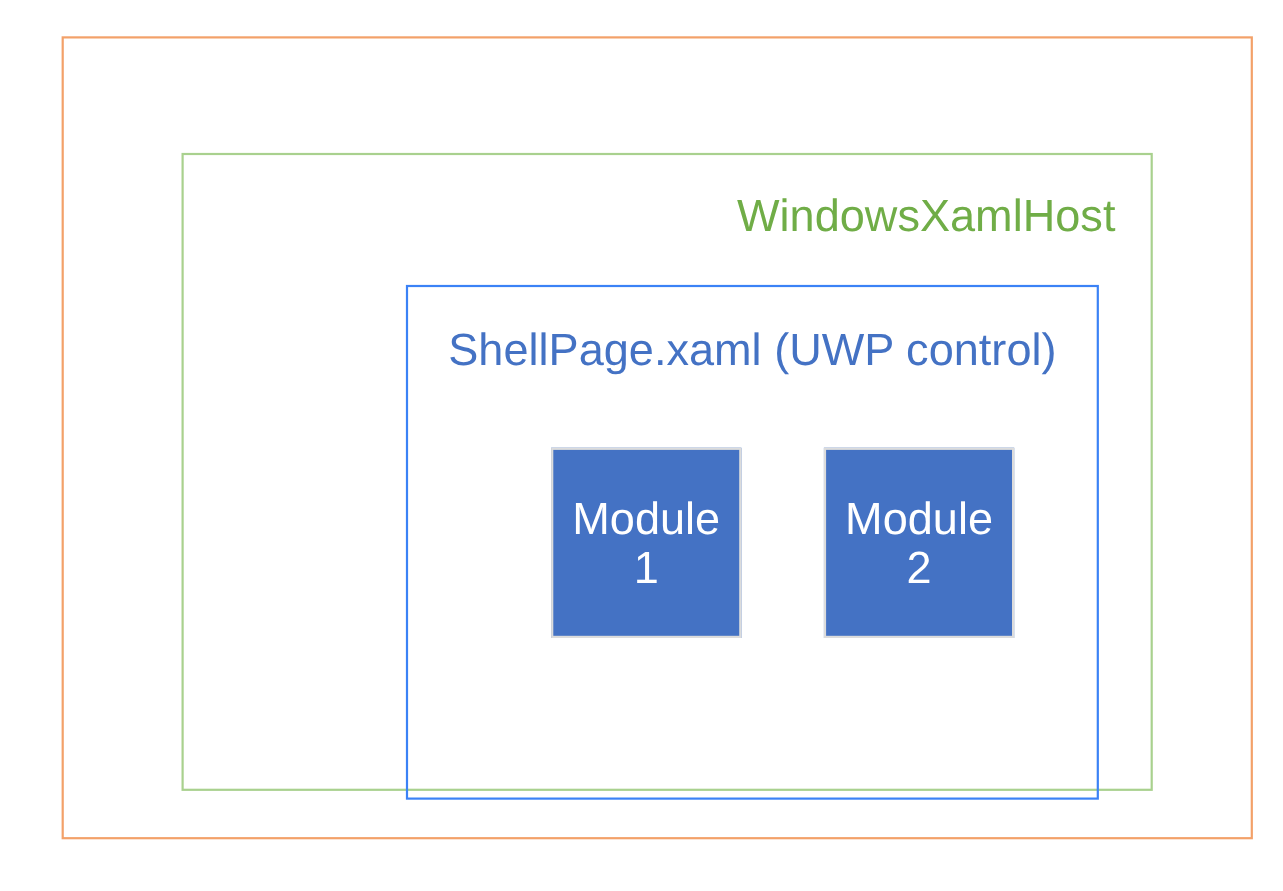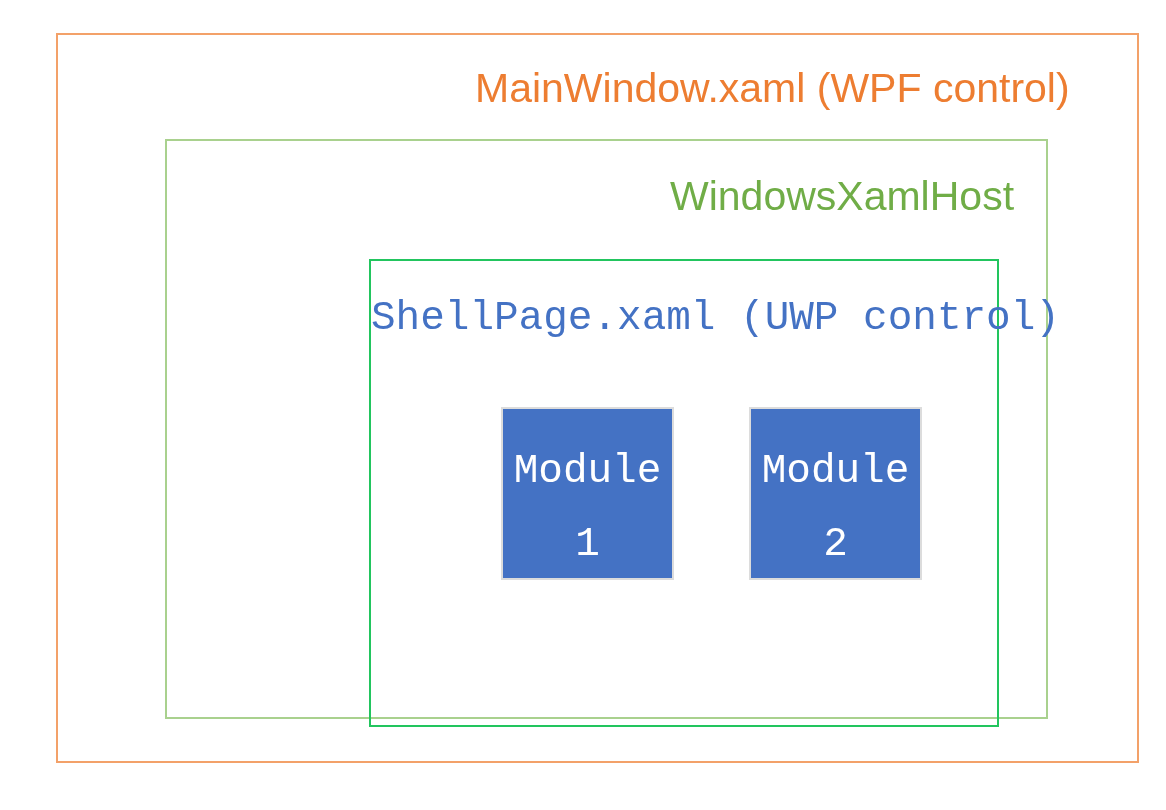--- a/index.html
+++ b/index.html
@@ -42,22 +42,21 @@
     left: 503px; top: 31px;
     font-size: 41px; line-height: 48px;
     color: #70AD47;
     white-space: nowrap;
   }
 
   
   .box-shell {
     left: 202px; top: 118px;
     width: 630px; height: 468px;
-    border: 2px solid #22c55e;
-    font-family: Liberation Mono, monospace;
+    border: 2px solid #3b82f6;
   }
   .label-shell {
     position: absolute;
     left: 0; top: 33px;
     width: 100%;
     text-align: center;
     font-size: 41px; line-height: 48px;
     color: #4472C4;
     white-space: nowrap;
   }
@@ -74,29 +73,28 @@
     justify-content: center;
   }
   .module-1 { left: 130px; }
   .module-2 { left: 378px; }
   .module-label {
     color: #FFFFFF;
     font-size: 41px;
     line-height: 45px;
     text-align: center;
   }
-  .module-label span { display: block; margin-top: 28px; }
+  .module-label span { display: block; }
 </style>
 </head>
 <body>
 
 <div class="canvas">
 
   <div class="box box-main">
-    <div class="label-main">MainWindow.xaml (WPF control)</div>
 
     <div class="box box-host">
       <div class="label-host">WindowsXamlHost</div>
 
       <div class="box box-shell">
         <div class="label-shell">ShellPage.xaml (UWP control)</div>
 
         <div class="module module-1">
           <div class="module-label">
             <span>Module</span>

